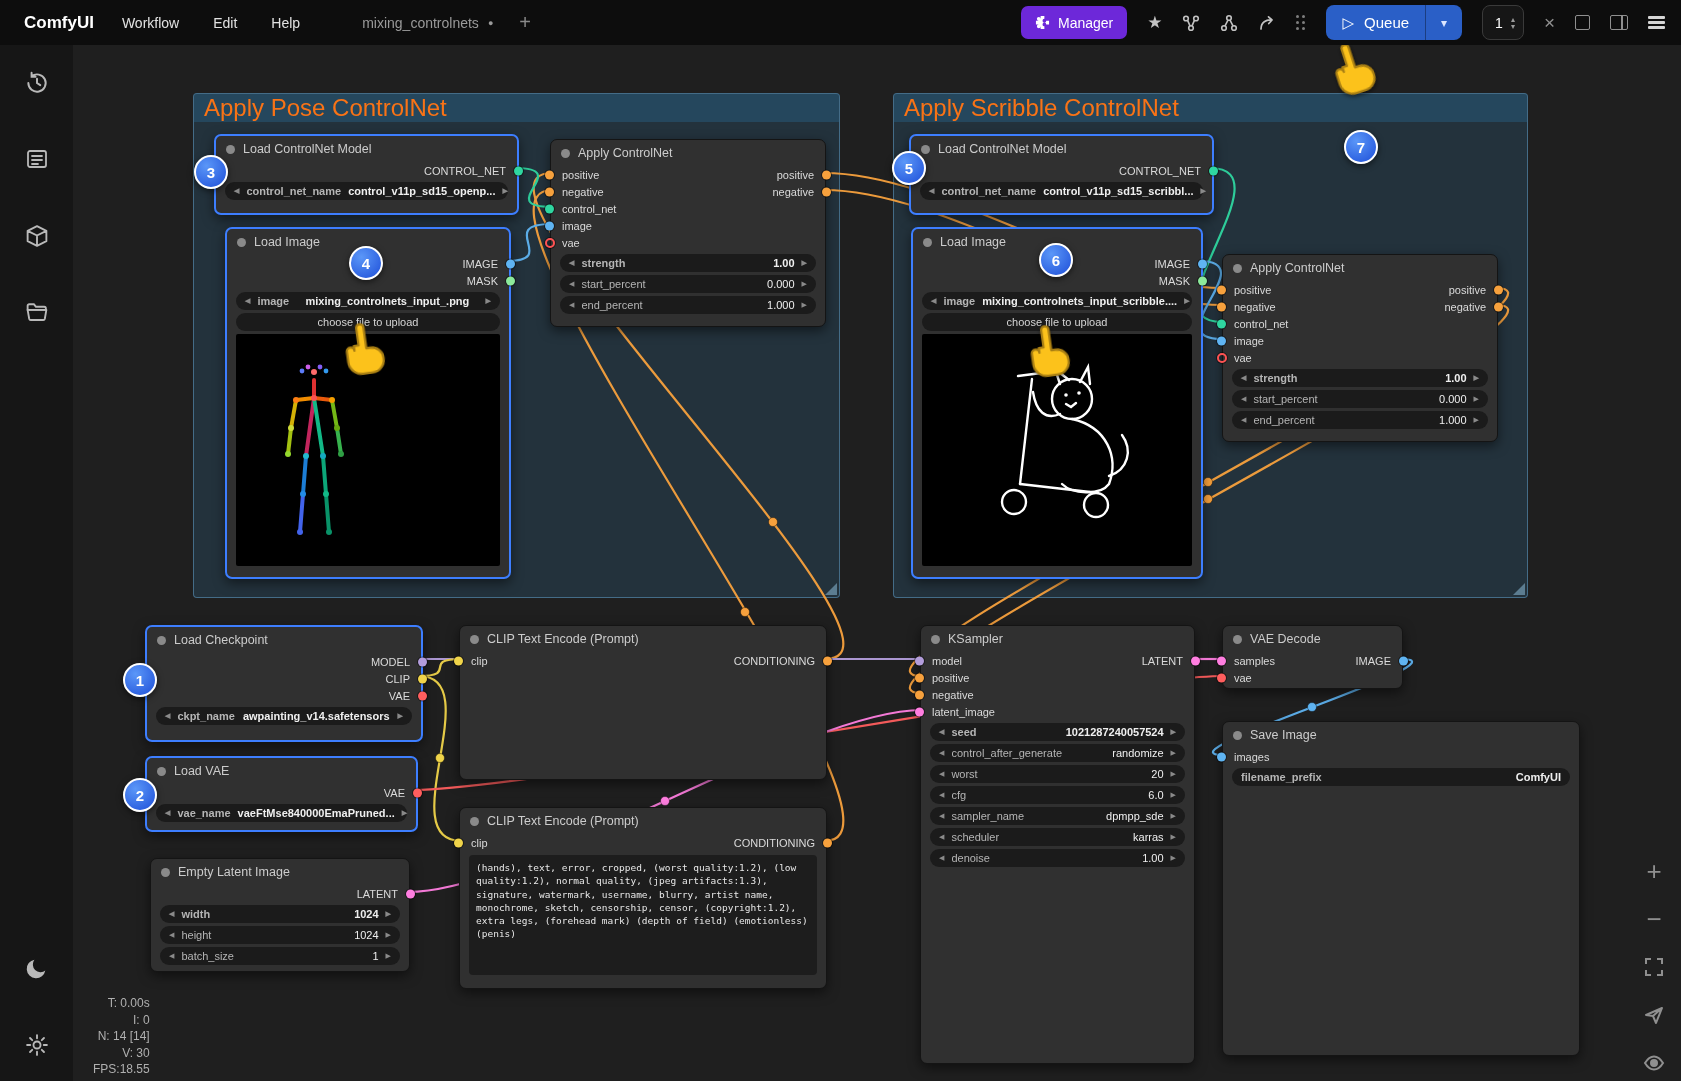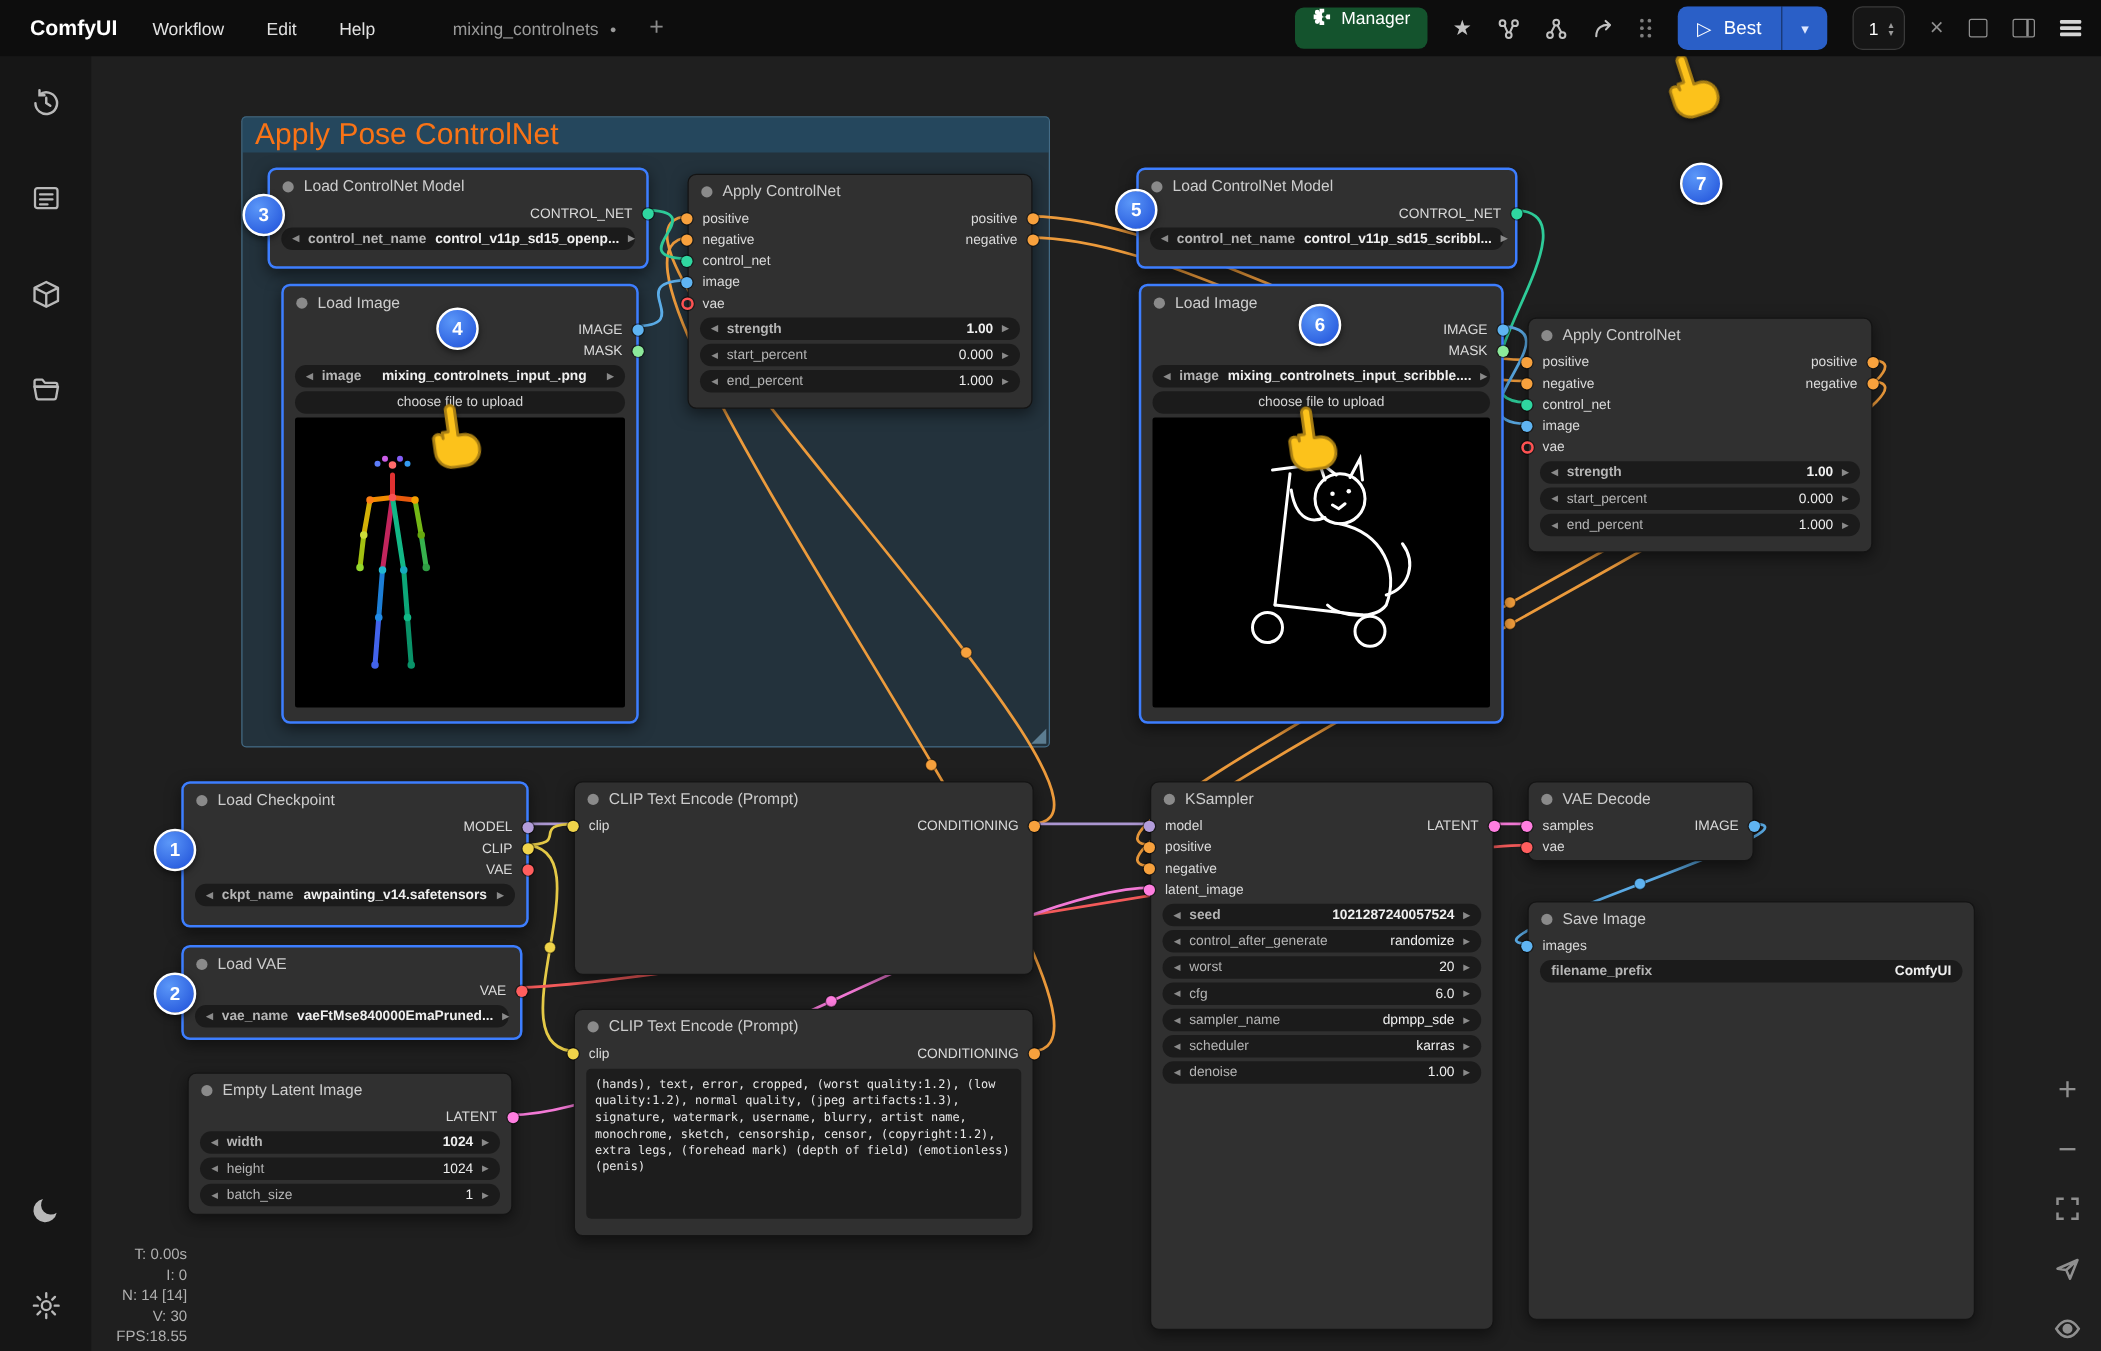--- a/index.html
+++ b/index.html
@@ -5,21 +5,21 @@
   html,body{margin:0;padding:0;background:#0d0d0d;font-family:"Liberation Sans",sans-serif;}
   #app{position:relative;width:1681px;height:1081px;overflow:hidden;background:#1f1f1f;}
   
   #topbar{position:absolute;top:0;left:0;right:0;height:45px;background:#0d0d0d;display:flex;align-items:center;z-index:30;color:#ddd;}
   .logo{font-weight:bold;font-size:17px;color:#fff;margin:0 28px 0 24px;}
   .menu-item{font-size:14px;color:#e2e2e2;margin-right:34px;cursor:default;}
   .tab{display:flex;align-items:center;gap:9px;color:#9a9a9a;font-size:14px;margin:0 26px 0 28px;}
   .tab-dot{font-size:9px;color:#9a9a9a;}
   .add-tab{color:#8a8a8a;font-size:20px;}
   #topbar-right{margin-left:auto;display:flex;align-items:center;gap:20px;padding-right:16px;}
-  .manager-btn{display:flex;align-items:flex-start;gap:8px;background:#14532d;color:#fff;font-size:14px;border-radius:7px;height:33px;padding:0 14px;}
+  .manager-btn{display:flex;align-items:center;gap:8px;background:#6d28d9;color:#fff;font-size:14px;border-radius:7px;height:33px;padding:0 14px;}
   .tb-icon{color:#c2c2c2;font-size:17px;display:flex;align-items:center;}
   .grip{display:grid;grid-template-columns:4px 4px;grid-auto-rows:4px;gap:2px;}
   .gdot{width:3px;height:3px;border-radius:50%;background:#7e7e7e;}
   .queue-cluster{display:flex;height:35px;border-radius:8px;overflow:hidden;}
   .q-main{display:flex;align-items:center;gap:10px;background:#2a5fc7;color:#fff;font-size:15px;padding:0 16px;}
   .q-chev{width:36px;display:flex;align-items:center;justify-content:center;background:#2a5fc7;border-left:1px solid rgba(0,0,0,.35);color:#dce6ff;font-size:12px;}
   .count-box{display:flex;align-items:center;height:33px;background:#161616;border:1px solid #3a3a3a;border-radius:8px;padding:0 8px 0 12px;gap:8px;}
   .count-val{color:#fff;font-size:14px;}
   .steppers{display:flex;flex-direction:column;line-height:7px;color:#9a9a9a;font-size:8px;}
   .win-ic{color:#8f8f8f;font-size:19px;display:flex;align-items:center;}
@@ -106,20 +106,26 @@
       <circle cx="819" cy="733" r="4.5" fill="#ff5e5e"></circle>
     </g>
   </svg>
 
   <div class="group" style="left:193px;top:93px;width:645px;height:503px">
     <div class="group-header">
       <span class="group-title">Apply Pose ControlNet</span>
     </div>
     <div class="g-resize"></div>
   </div>
+  <div class="group" style="left:893px;top:93px;width:633px;height:503px">
+    <div class="group-header">
+      <span class="group-title">Apply Scribble ControlNet</span>
+    </div>
+    <div class="g-resize"></div>
+  </div>
 
   <div class="node sel" style="left:214px;top:134px;width:301px;height:77px">
     <div class="nheader">
         <span class="ndot"></span>
         <span class="ntitle">Load ControlNet Model</span>
       </div>
     <div class="srow">
         <span></span>
         <span class="slabel">CONTROL_NET</span>
         <span class="dot dot-r c-cnet"></span>
@@ -617,21 +623,21 @@
         <span class="gdot"></span>
           <span class="gdot"></span>
           <span class="gdot"></span>
           <span class="gdot"></span>
           <span class="gdot"></span>
           <span class="gdot"></span>
       </span>
       <div class="queue-cluster">
         <div class="q-main">
           <span>▷</span>
-          <span>Best</span>
+          <span>Queue</span>
         </div>
         <div class="q-chev">
           <span>▾</span>
         </div>
       </div>
       <div class="count-box">
         <span class="count-val">1</span>
         <span class="steppers">
           <span>▴</span>
           <span>▾</span>

